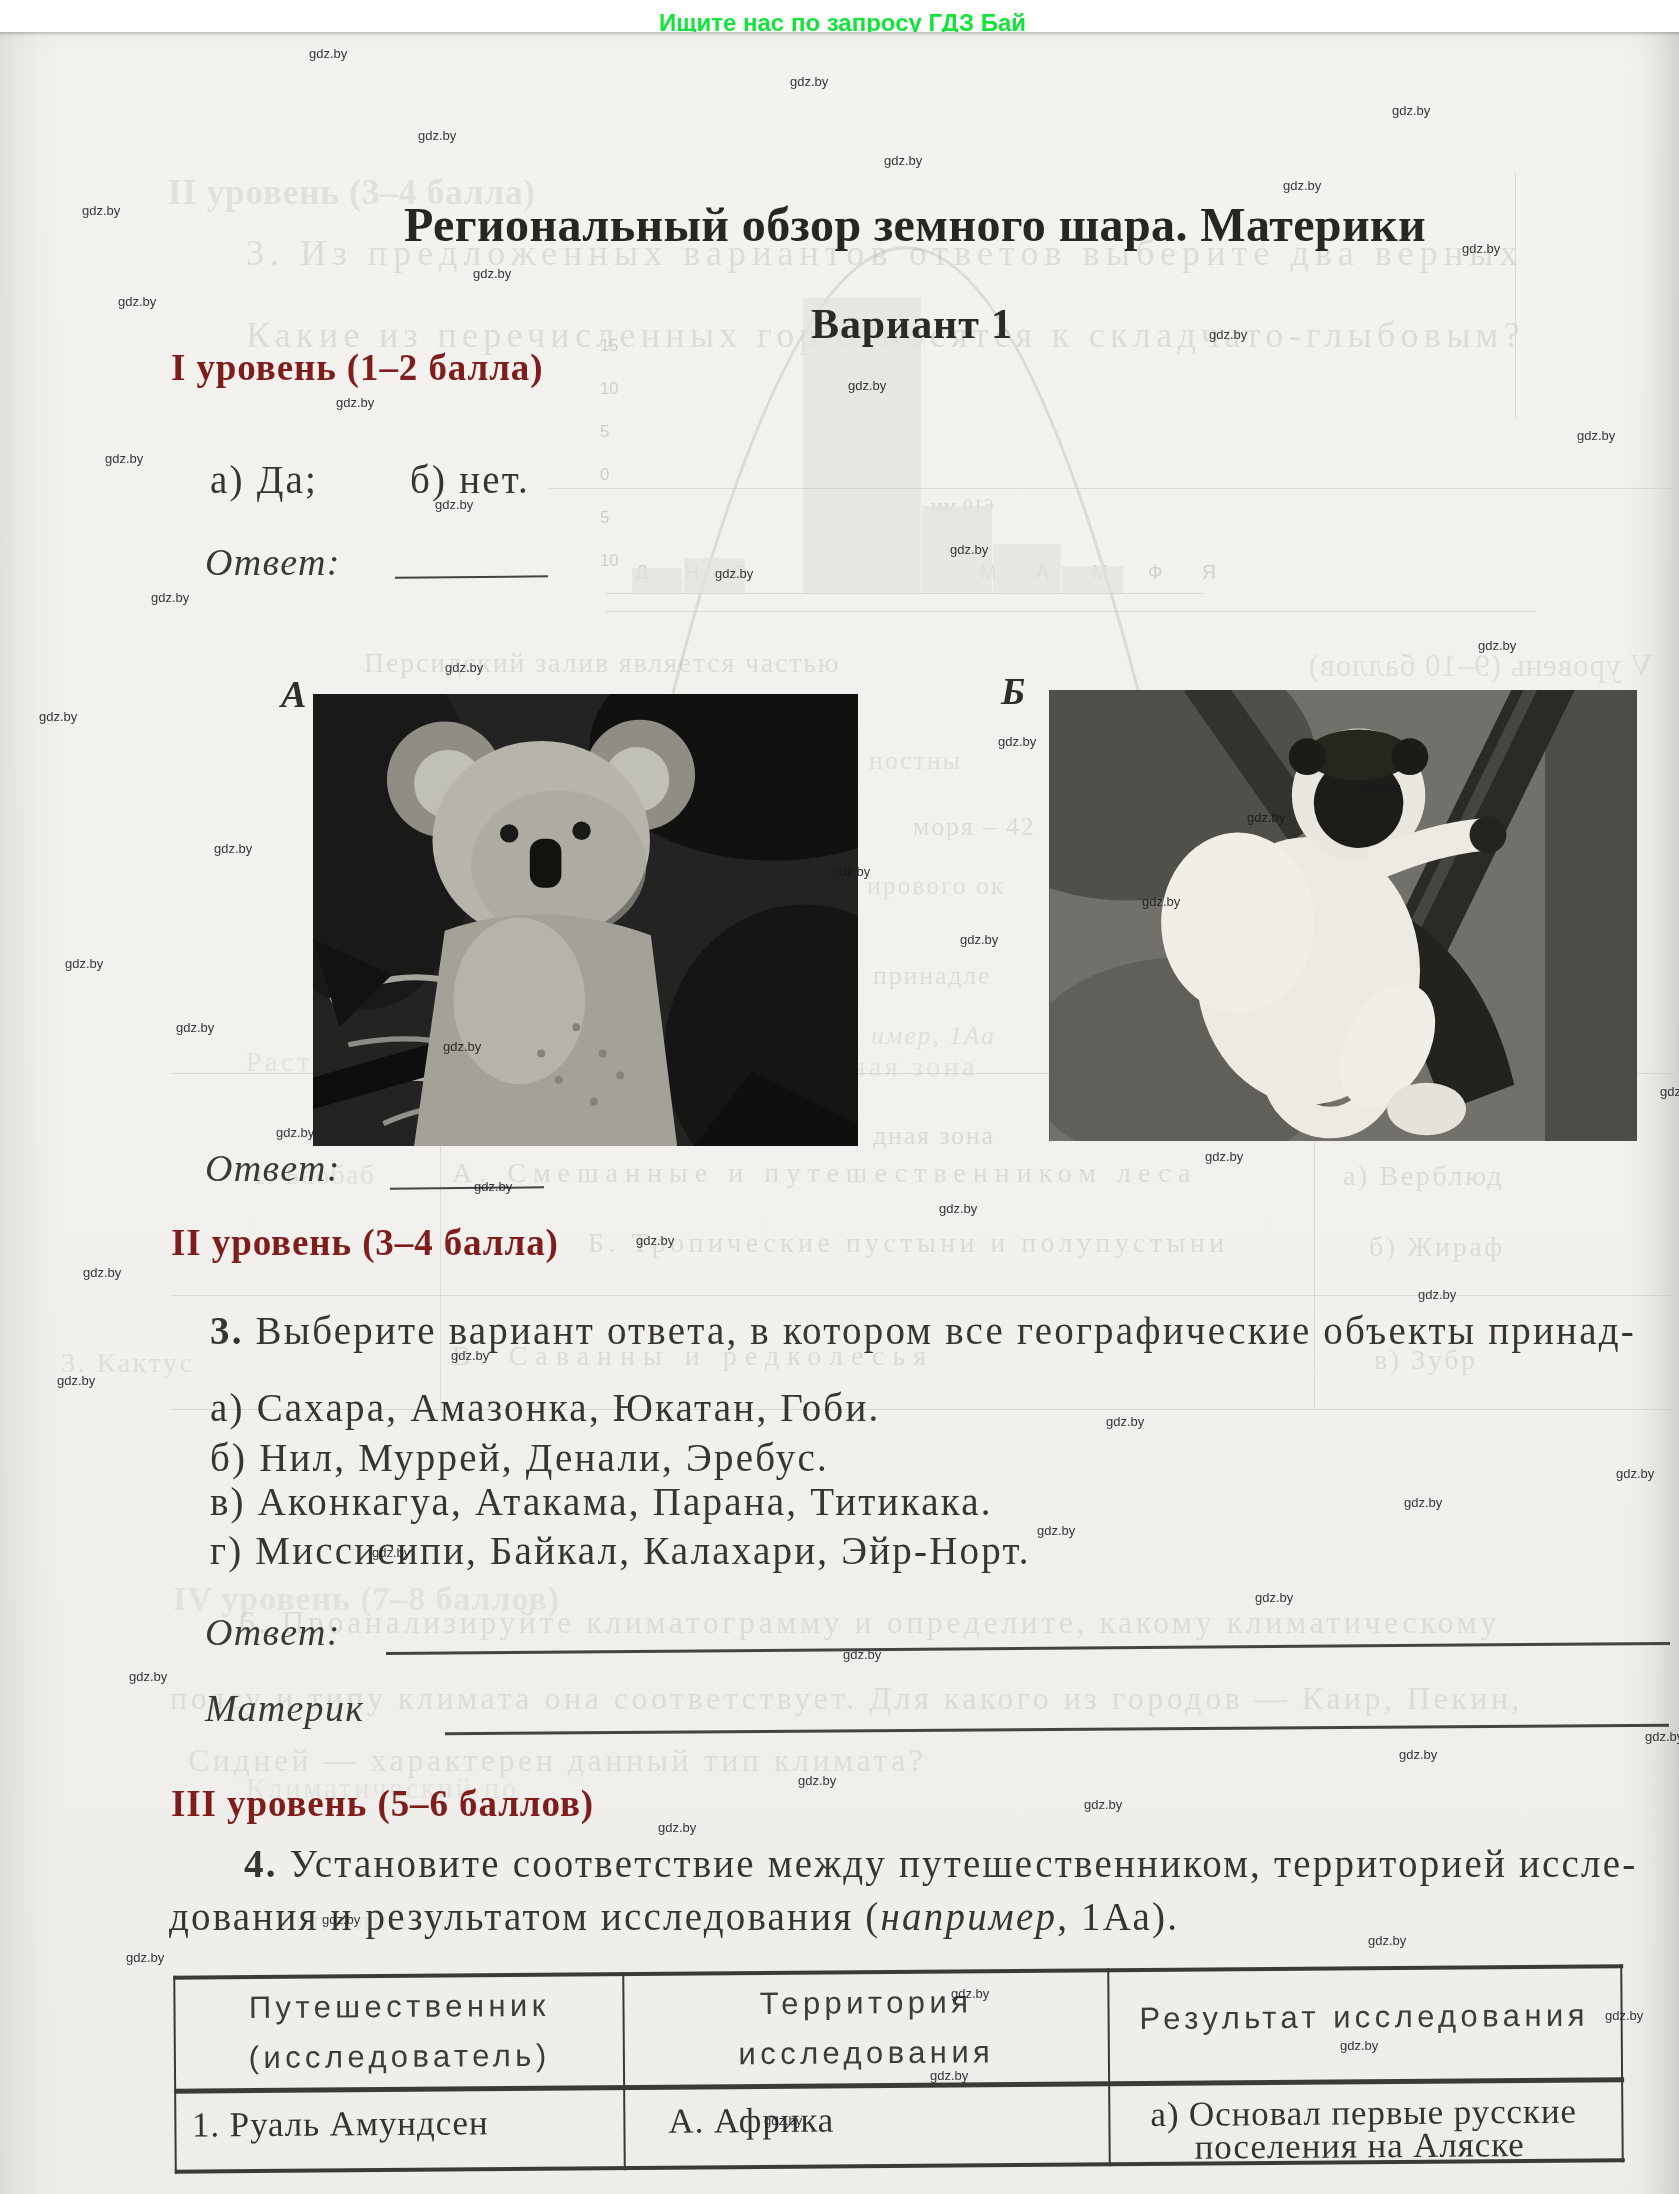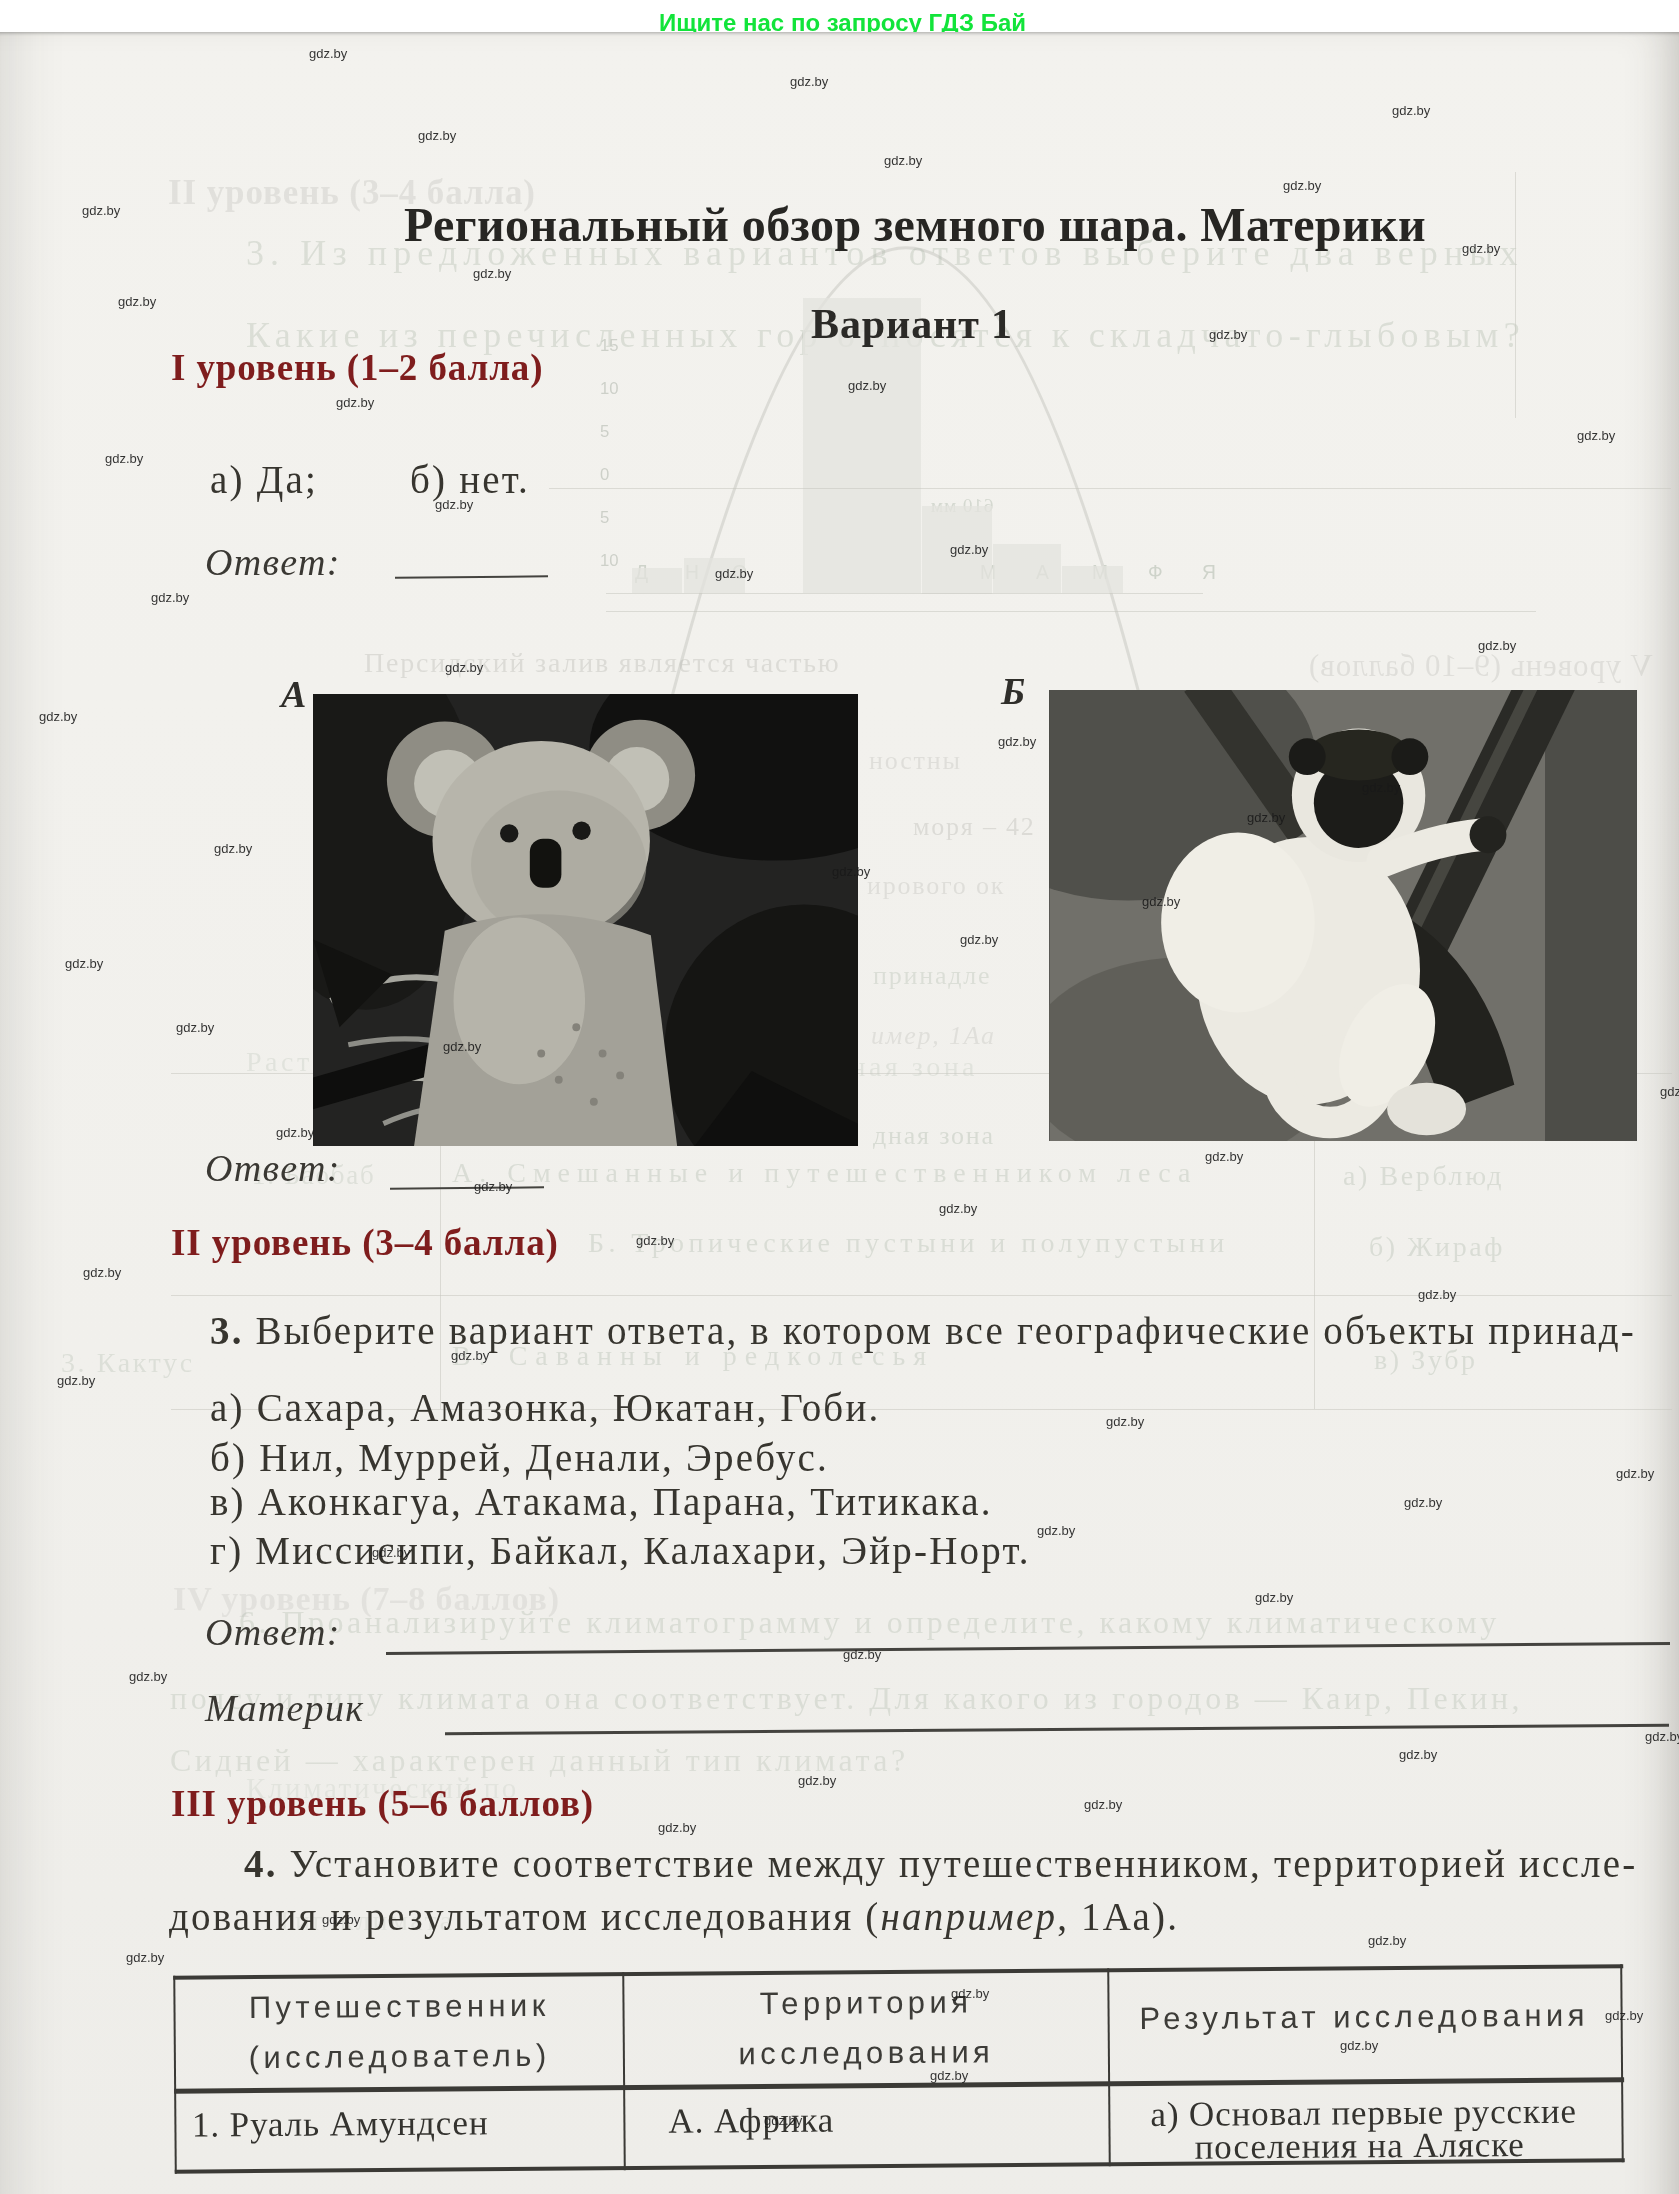--- a/index.html
+++ b/index.html
@@ -67,21 +67,21 @@
       <div class="ghost green" style="left: 452px; top: 1159px; font-size: 28px; letter-spacing: 7px; opacity: 0.32;">А. Смешанные и путешественником леса</div>
       <div class="ghost green" style="left: 1343px; top: 1162px; font-size: 28px; letter-spacing: 2.6px; opacity: 0.32;">а) Верблюд</div>
       <div class="ghost green" style="left: 588px; top: 1229px; font-size: 28px; letter-spacing: 4.4px; opacity: 0.32;">Б. Тропические пустыни и полупустыни</div>
       <div class="ghost green" style="left: 1369px; top: 1233px; font-size: 28px; letter-spacing: 2.6px; opacity: 0.32;">б) Жираф</div>
       <div class="ghost green" style="left: 61px; top: 1349px; font-size: 28px; letter-spacing: 2.6px; opacity: 0.28;">3. Кактус</div>
       <div class="ghost green" style="left: 452px; top: 1342px; font-size: 28px; letter-spacing: 8px; opacity: 0.32;">В. Саванны и редколесья</div>
       <div class="ghost green" style="left: 1374px; top: 1346px; font-size: 28px; letter-spacing: 2.6px; opacity: 0.32;">в) Зубр</div>
       <div class="ghost" style="left: 173px; top: 1539px; font-size: 34px; letter-spacing: 0.9px; opacity: 0.24; font-weight: bold; margin-top: 43px;">IV уровень (7–8 баллов)</div>
       <div class="ghost green" style="left: 239px; top: 1606px; font-size: 32px; letter-spacing: 3.5px; opacity: 0.3;">6. Проанализируйте климатограмму и определите, какому климатическому</div>
       <div class="ghost green" style="left: 170px; top: 1682px; font-size: 32px; letter-spacing: 3.5px; opacity: 0.3;">поясу и типу климата она соответствует. Для какого из городов — Каир, Пекин,</div>
-      <div class="ghost green" style="left: 170px; top: 1744px; font-size: 32px; letter-spacing: 3.5px; opacity: 0.28;">Сидней — характерен данный тип климата?</div>
+      <div class="ghost green" style="left: 188px; top: 1744px; font-size: 32px; letter-spacing: 3.5px; opacity: 0.28;">Сидней — характерен данный тип климата?</div>
       <div class="ghost green" style="left: 246px; top: 1774px; font-size: 29px; letter-spacing: 2.6px; opacity: 0.18;">Климатический по</div>
       <div class="ghost green" style="left: 276px; top: 1907px; font-size: 28px; letter-spacing: 2.6px; opacity: 0.16;">Тип климата</div>
       <div class="ghost green" style="left: 930px; top: 496px; font-size: 19.3px; letter-spacing: 0.9px; opacity: 0.4; transform: scaleX(-1);">610 мм</div>
       <div class="gmonth" style="left: 635px; top: 563px;">Д</div>
       <div class="gmonth" style="left: 685px; top: 563px;">Н</div>
       <div class="gmonth" style="left: 732px; top: 563px;">О</div>
       <div class="gmonth" style="left: 980px; top: 563px;">М</div>
       <div class="gmonth" style="left: 1036px; top: 563px;">А</div>
       <div class="gmonth" style="left: 1092px; top: 563px;">М</div>
       <div class="gmonth" style="left: 1148px; top: 563px;">Ф</div>

